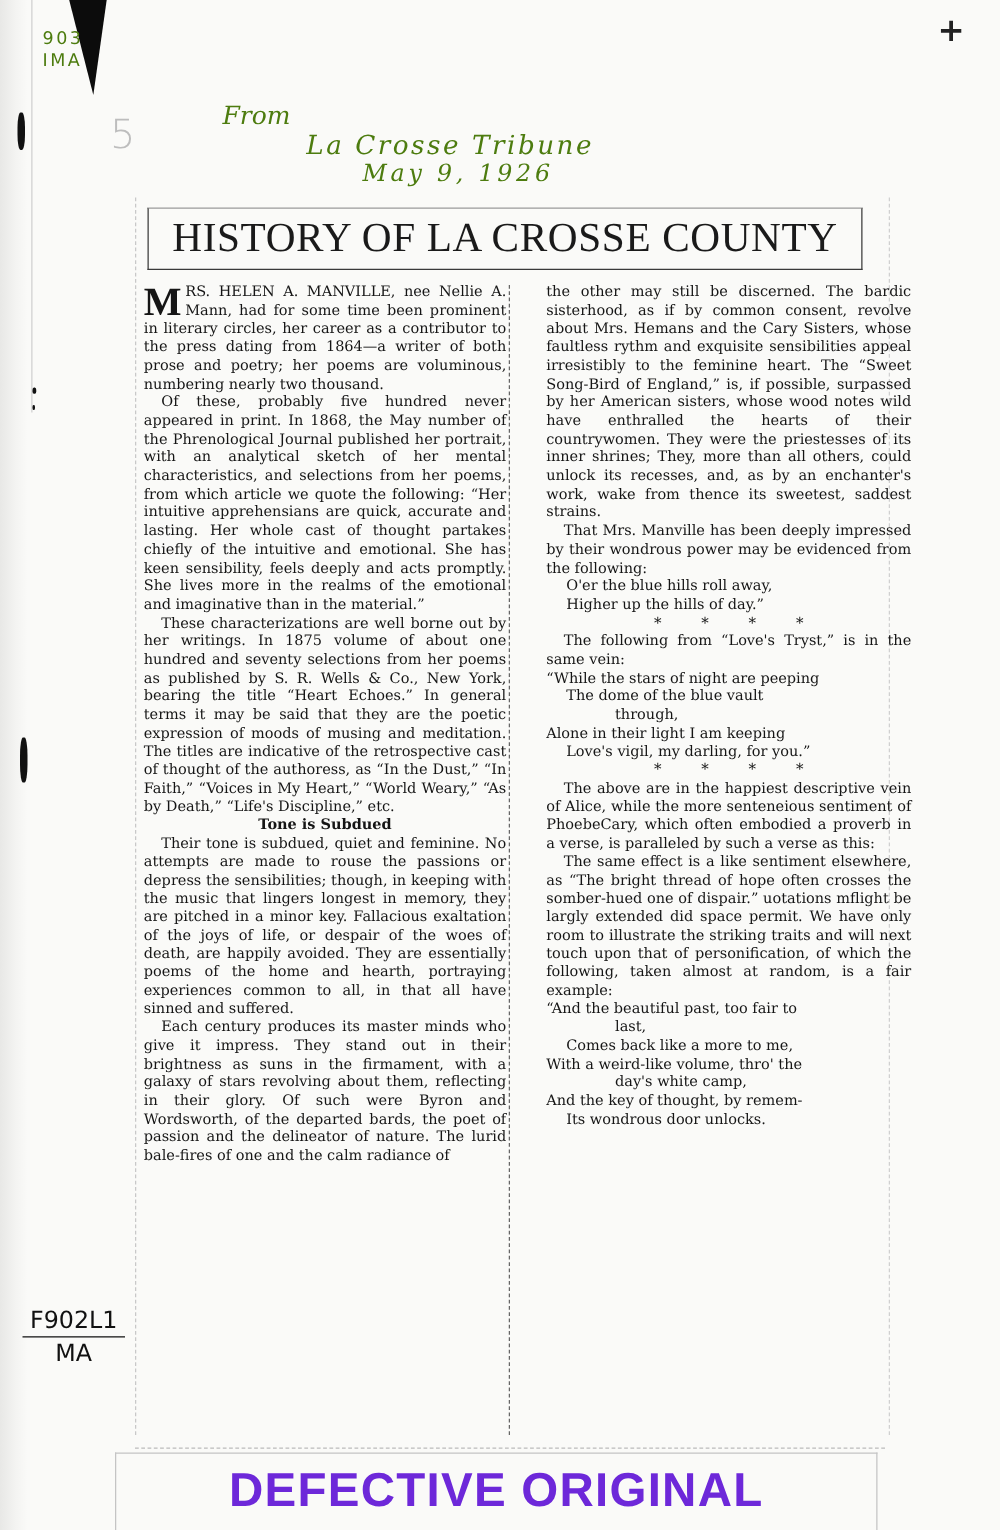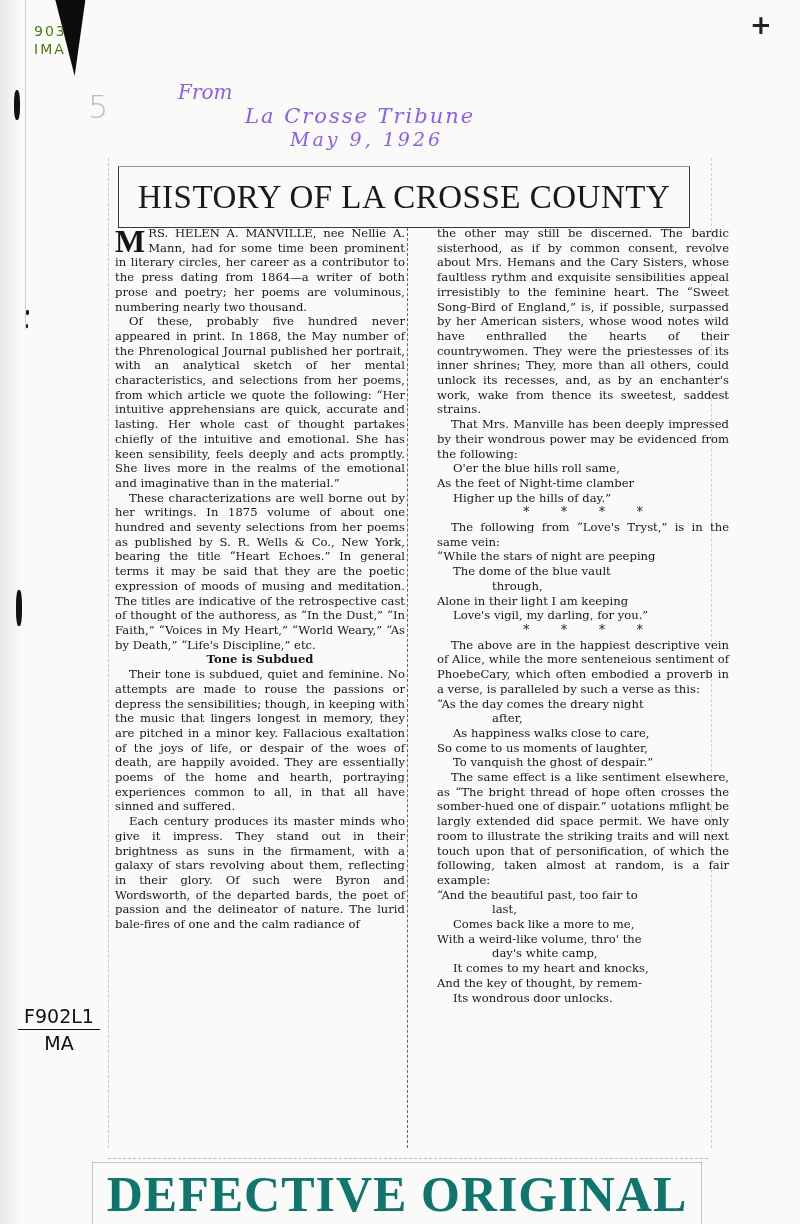--- a/index.html
+++ b/index.html
@@ -29,33 +29,33 @@
     .page-number-pencil {
       position: absolute; left: 88px; top: 88px;
       font-family: "DejaVu Sans", sans-serif; font-size: 32px; color: #bdbdbd; font-weight: 300;
     }
     .plus-mark {
       position: absolute; left: 750px; top: 10px;
       font-family: "DejaVu Sans", sans-serif; font-size: 26px; color: #222; font-weight: bold;
     }
     .margin-blot { position: absolute; background: #111; border-radius: 40%; }
     .handwriting {
-      position: absolute; font-family: "DejaVu Serif", serif; font-style: italic; color: #8b5cf6;
+      position: absolute; font-family: "DejaVu Serif", serif; font-style: italic; color: #4d7c0f;
       font-size: 20px;
     }
     .hw-line1 { left: 178px; top: 80px; }
     .hw-line2 { left: 245px; top: 104px; font-size: 21px; letter-spacing: 2px; }
     .hw-line3 { left: 290px; top: 128px; font-size: 19px; letter-spacing: 3px; }
 
     .clipping {
       position: absolute; left: 108px; top: 158px; width: 602px; height: 990px;
       border-left: 1px dashed #c8c8c8; border-right: 1px dashed #d0d0d0;
     }
     .headline-box {
-      position: absolute; left: 118px; top: 166px; width: 572px; height: 62px;
+      position: absolute; left: 118px; top: 166px; width: 572px; height: 50px;
       border: 1.5px solid #3a3a3a; border-top-color: #9a9a9a;
       box-sizing: border-box;
       display: flex; align-items: center; justify-content: center;
     }
     .headline {
       font-family: "Liberation Serif", serif; font-size: 33px; letter-spacing: 0.5px;
       color: #1a1a1a; white-space: nowrap;
     }
     .column {
       position: absolute; top: 226px; width: 290px;
@@ -75,30 +75,30 @@
     .verse { margin: 0; text-align: left; }
     .verse div { white-space: nowrap; }
     .verse .in2 { padding-left: 16px; }
     .verse .in3 { padding-left: 55px; }
     .asterisks { text-align: center; letter-spacing: 14px; margin: 0; font-size: 12px; }
     .catalog-mark {
       position: absolute; left: 18px; top: 1005px;
       font-family: "DejaVu Sans", sans-serif; font-size: 19px; color: #111; text-align: center;
       width: 82px;
     }
-    .catalog-mark .top { border-bottom: 1.5px solid #111; padding-bottom: 2px; display: block; }
+    .catalog-mark .top { border-bottom: 1.5px solid #111; padding-bottom: 2px; display: block; margin-top: 40px; }
     .catalog-mark .bottom { display: block; padding-top: 2px; }
     .defective-box {
       position: absolute; left: 92px; top: 1162px; width: 610px; height: 62px;
       border: 1px solid #c4c4c4; border-bottom: none; box-sizing: border-box;
       display: flex; align-items: center; justify-content: center;
     }
     .defective {
-      font-family: Liberation Serif, serif; font-weight: bold; font-size: 50px;
-      letter-spacing: 1px; color: #0f766e; white-space: nowrap;
+      font-family: Liberation Sans, sans-serif; font-weight: bold; font-size: 38px;
+      letter-spacing: 1px; color: #6d28d9; white-space: nowrap;
     }
     .bottom-rule { position: absolute; left: 108px; top: 1158px; width: 600px; height: 0; border-top: 1px dashed #bbb; }
   </style>
 </head>
 <body>
 
 <div class="page-edge"></div>
 <div class="page-edge-line"></div>
 <div class="corner-fold"></div>
 <div class="ghost-stamp">
@@ -131,50 +131,41 @@
   <p>These characterizations are well borne out by her writings. In 1875 volume of about one hundred and seventy selections from her poems as published by S. R. Wells &amp; Co., New York, bearing the title “Heart Echoes.” In general terms it may be said that they are the poetic expression of moods of musing and meditation. The titles are indicative of the retrospective cast of thought of the authoress, as “In the Dust,” “In Faith,” “Voices in My Heart,” “World Weary,” “As by Death,” “Life's Discipline,” etc.</p>
   <p class="subhead">Tone is Subdued</p>
   <p>Their tone is subdued, quiet and feminine. No attempts are made to rouse the passions or depress the sensibilities; though, in keeping with the music that lingers longest in memory, they are pitched in a minor key. Fallacious exaltation of the joys of life, or despair of the woes of death, are happily avoided. They are essentially poems of the home and hearth, portraying experiences common to all, in that all have sinned and suffered.</p>
   <p>Each century produces its master minds who give it impress. They stand out in their brightness as suns in the firmament, with a galaxy of stars revolving about them, reflecting in their glory. Of such were Byron and Wordsworth, of the departed bards, the poet of passion and the delineator of nature. The lurid bale-fires of one and the calm radiance of</p>
 </div>
 
 <div class="column col-right">
   <p class="first">the other may still be discerned. The bardic sisterhood, as if by common consent, revolve about Mrs. Hemans and the Cary Sisters, whose faultless rythm and exquisite sensibilities appeal irresistibly to the feminine heart. The “Sweet Song-Bird of England,” is, if possible, surpassed by her American sisters, whose wood notes wild have enthralled the hearts of their countrywomen. They were the priestesses of its inner shrines; They, more than all others, could unlock its recesses, and, as by an enchanter's work, wake from thence its sweetest, saddest strains.</p>
   <p>That Mrs. Manville has been deeply impressed by their wondrous power may be evidenced from the following:</p>
   <div class="verse">
-    <div class="in2">O'er the blue hills roll same,</div>
-    <div>As the feet of Night-time clamber</div>
+    <div class="in2">O'er the blue hills roll away,</div>
     <div class="in2">Higher up the hills of day.”</div>
   </div>
   <p class="asterisks">* * * *</p>
   <p>The following from “Love's Tryst,” is in the same vein:</p>
   <div class="verse">
     <div>“While the stars of night are peeping</div>
     <div class="in2">The dome of the blue vault</div>
     <div class="in3">through,</div>
     <div>Alone in their light I am keeping</div>
     <div class="in2">Love's vigil, my darling, for you.”</div>
   </div>
   <p class="asterisks">* * * *</p>
   <p>The above are in the happiest descriptive vein of Alice, while the more senteneious sentiment of PhoebeCary, which often embodied a proverb in a verse, is paralleled by such a verse as this:</p>
-  <div class="verse">
-    <div>“As the day comes the dreary night</div>
-    <div class="in3">after,</div>
-    <div class="in2">As happiness walks close to care,</div>
-    <div>So come to us moments of laughter,</div>
-    <div class="in2">To vanquish the ghost of despair.”</div>
-  </div>
   <p>The same effect is a like sentiment elsewhere, as “The bright thread of hope often crosses the somber-hued one of dispair.” uotations mflight be largly extended did space permit. We have only room to illustrate the striking traits and will next touch upon that of personification, of which the following, taken almost at random, is a fair example:</p>
   <div class="verse">
     <div>“And the beautiful past, too fair to</div>
     <div class="in3">last,</div>
     <div class="in2">Comes back like a more to me,</div>
     <div>With a weird-like volume, thro' the</div>
     <div class="in3">day's white camp,</div>
-    <div class="in2">It comes to my heart and knocks,</div>
     <div>And the key of thought, by remem-</div>
     <div class="in2">Its wondrous door unlocks.</div>
   </div>
 </div>
 
 <div class="catalog-mark">
   <span class="top">F902L1</span>
   <span class="bottom">MA</span>
 </div>
 

